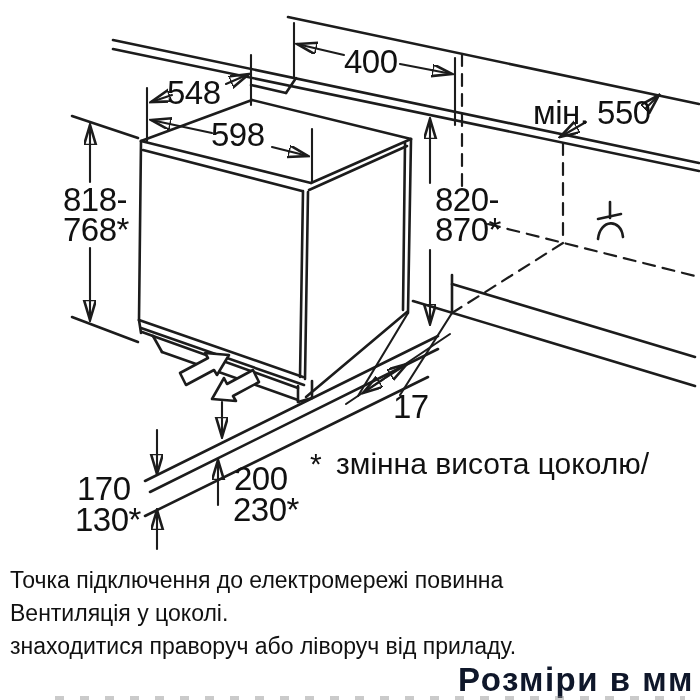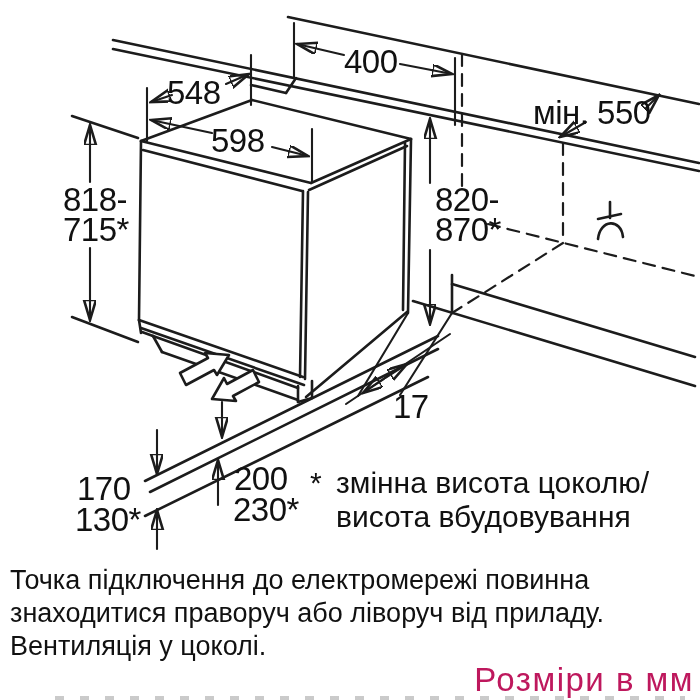--- a/index.html
+++ b/index.html
@@ -8,27 +8,27 @@
     font-family:"Liberation Sans","DejaVu Sans",sans-serif;
     color:#111;overflow:hidden;
   }
   #drawing{position:absolute;left:0;top:0;width:700px;height:700px;}
   .lbl{
     position:absolute;font-size:33px;line-height:1;white-space:nowrap;
     color:#111;letter-spacing:-0.5px;
   }
   .lbl .ln{display:block;line-height:30px;}
   .footnote{
-    position:absolute;left:310px;top:466px;font-size:30px;line-height:34px;
+    position:absolute;left:310px;top:447px;font-size:30px;line-height:34px;
     white-space:nowrap;color:#111;
   }
   .footnote .star{display:inline-block;width:26px;}
   .footnote .l2{margin-left:26px;}
-  .notes{position:absolute;left:10px;top:564px;font-size:27px;line-height:33px;white-space:nowrap;color:#111;}
-  .units{position:absolute;right:6px;top:661px;font-size:33px;letter-spacing:1.5px;color:#be185d;}
+  .notes{position:absolute;left:10px;top:564px;font-size:23px;line-height:33px;white-space:nowrap;color:#111;}
+  .units{position:absolute;right:6px;top:661px;font-size:33px;letter-spacing:1.5px;color:#0f172a;font-weight:bold;}
   .crop-artifact{
     position:absolute;left:55px;top:696px;width:630px;height:4px;opacity:.45;
     background:repeating-linear-gradient(90deg,#8a8a8a 0 9px,transparent 9px 25px);
   }
   svg line, svg path, svg polyline{stroke:#1c1c1c;stroke-width:2.6;fill:none;stroke-linecap:round;}
   svg .dim{stroke-width:2.1;}
   svg .dash{stroke-width:2.2;stroke-dasharray:12 8;}
   svg polygon.vent{fill:#ffffff;stroke:#1c1c1c;stroke-width:2.6;stroke-linejoin:round;}
 </style>
 </head>
@@ -159,48 +159,47 @@
     </g>
 
     <g>
       <line x1="610" y1="202" x2="610" y2="218"></line>
       <line x1="598" y1="219" x2="621" y2="214"></line>
       <path d="M 598,239 C 600,219 621,218 623,237"></path>
     </g>
   </svg>
 
   <div class="lbl" style="left:167px;top:76px">548</div>
-  <div class="lbl" style="left:211px;top:124px">598</div>
+  <div class="lbl" style="left:211px;top:118px">598</div>
   <div class="lbl" style="left:344px;top:45px">400</div>
   <div class="lbl" style="left:533px;top:96px">мін. 550</div>
 
   <div class="lbl" style="left:63px;top:185px">
     <span class="ln">818-</span>
-    <span class="ln">715*</span>
+    <span class="ln">768*</span>
   </div>
 
   <div class="lbl" style="left:435px;top:185px">
     <span class="ln">820-</span>
     <span class="ln">870*</span>
   </div>
 
   <div class="lbl" style="left:393px;top:390px">17</div>
 
   <div class="lbl" style="left:77px;top:472px">170</div>
   <div class="lbl" style="left:75px;top:503px">130*</div>
   <div class="lbl" style="left:234px;top:462px">200</div>
   <div class="lbl" style="left:233px;top:493px">230*</div>
 
   <div class="footnote">
     <div><span class="star">*</span><span>змінна висота цоколю/</span></div>
-    <div class="l2">висота вбудовування</div>
   </div>
 
   <div class="notes">
     <div>Точка підключення до електромережі повинна</div>
+    <div>Вентиляція у цоколі.</div>
     <div>знаходитися праворуч або ліворуч від приладу.</div>
-    <div>Вентиляція у цоколі.</div>
   </div>
 
   <div class="units">Розміри в мм</div>
 
   <div class="crop-artifact"></div>
 </div>
 
 </body></html>

